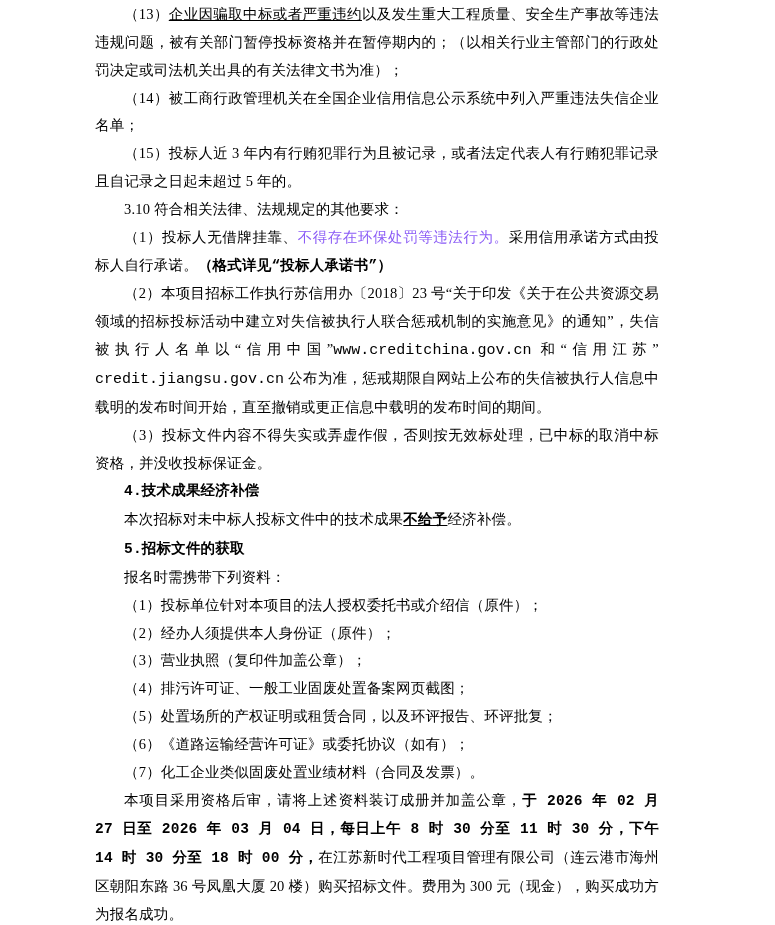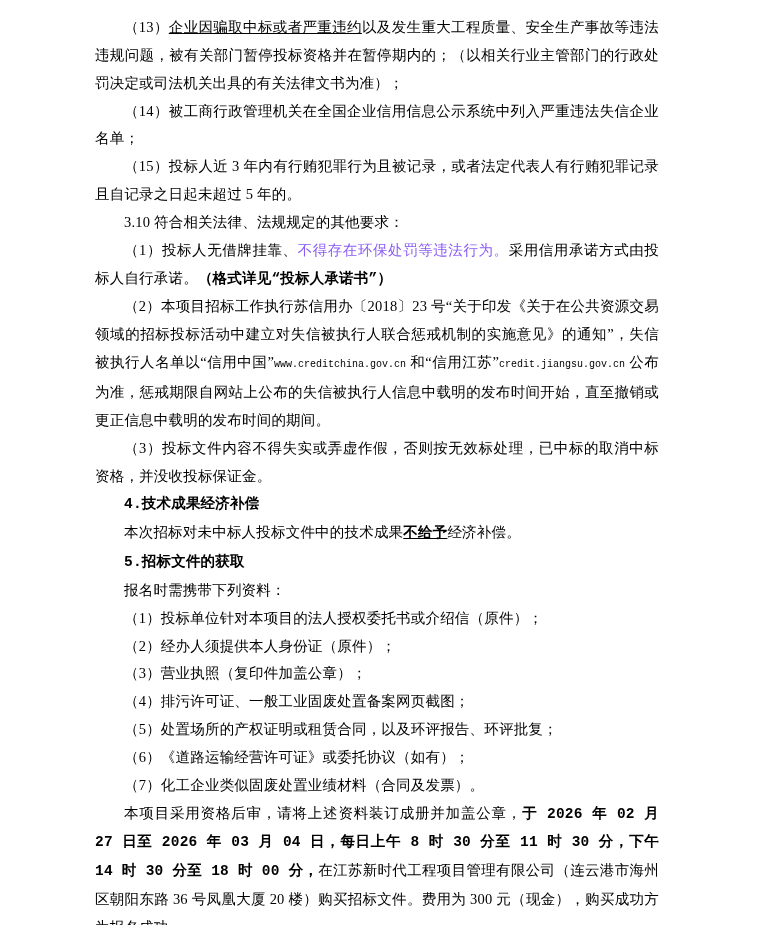--- a/index.html
+++ b/index.html
@@ -11,37 +11,37 @@
     width: 775px;
     height: 925px;
     overflow: hidden;
     font-family: "Liberation Serif", "DejaVu Serif", serif;
     color: #000000;
   }
   .doc {
     box-sizing: border-box;
     width: 775px;
     height: 925px;
-    padding: 14px 116px 0 95px;
+    padding: 1px 116px 0 95px;
   }
   .doc p {
     margin: 0;
     font-size: 14.5px;
     line-height: 27.85px;
     text-align: justify;
     text-justify: inter-ideograph;
     letter-spacing: 0.2px;
   }
   .indent { text-indent: 2em; }
   .bold { font-weight: bold; font-family: Liberation Mono, monospace; }
   .red { color: #8b5cf6; }
   .underline { text-decoration: underline; }
   .mono {
     font-family: "Liberation Mono", "DejaVu Sans Mono", monospace;
-    font-size: 10px;
+    font-size: 15px;
     letter-spacing: 0;
   }
   .heading { font-weight: bold; }
 </style>
 </head>
 <body>
 
 <div class="doc">
   <div>
       <p class="indent"><span>（13）</span><span class="underline">企业因骗取中标或者严重违约</span><span>以及发生重大工程质量、安全生产事故等违法违规问题，被有关部门暂停投标资格并在暂停期内的；（以相关行业主管部门的行政处罚决定或司法机关出具的有关法律文书为准）；</span></p>

